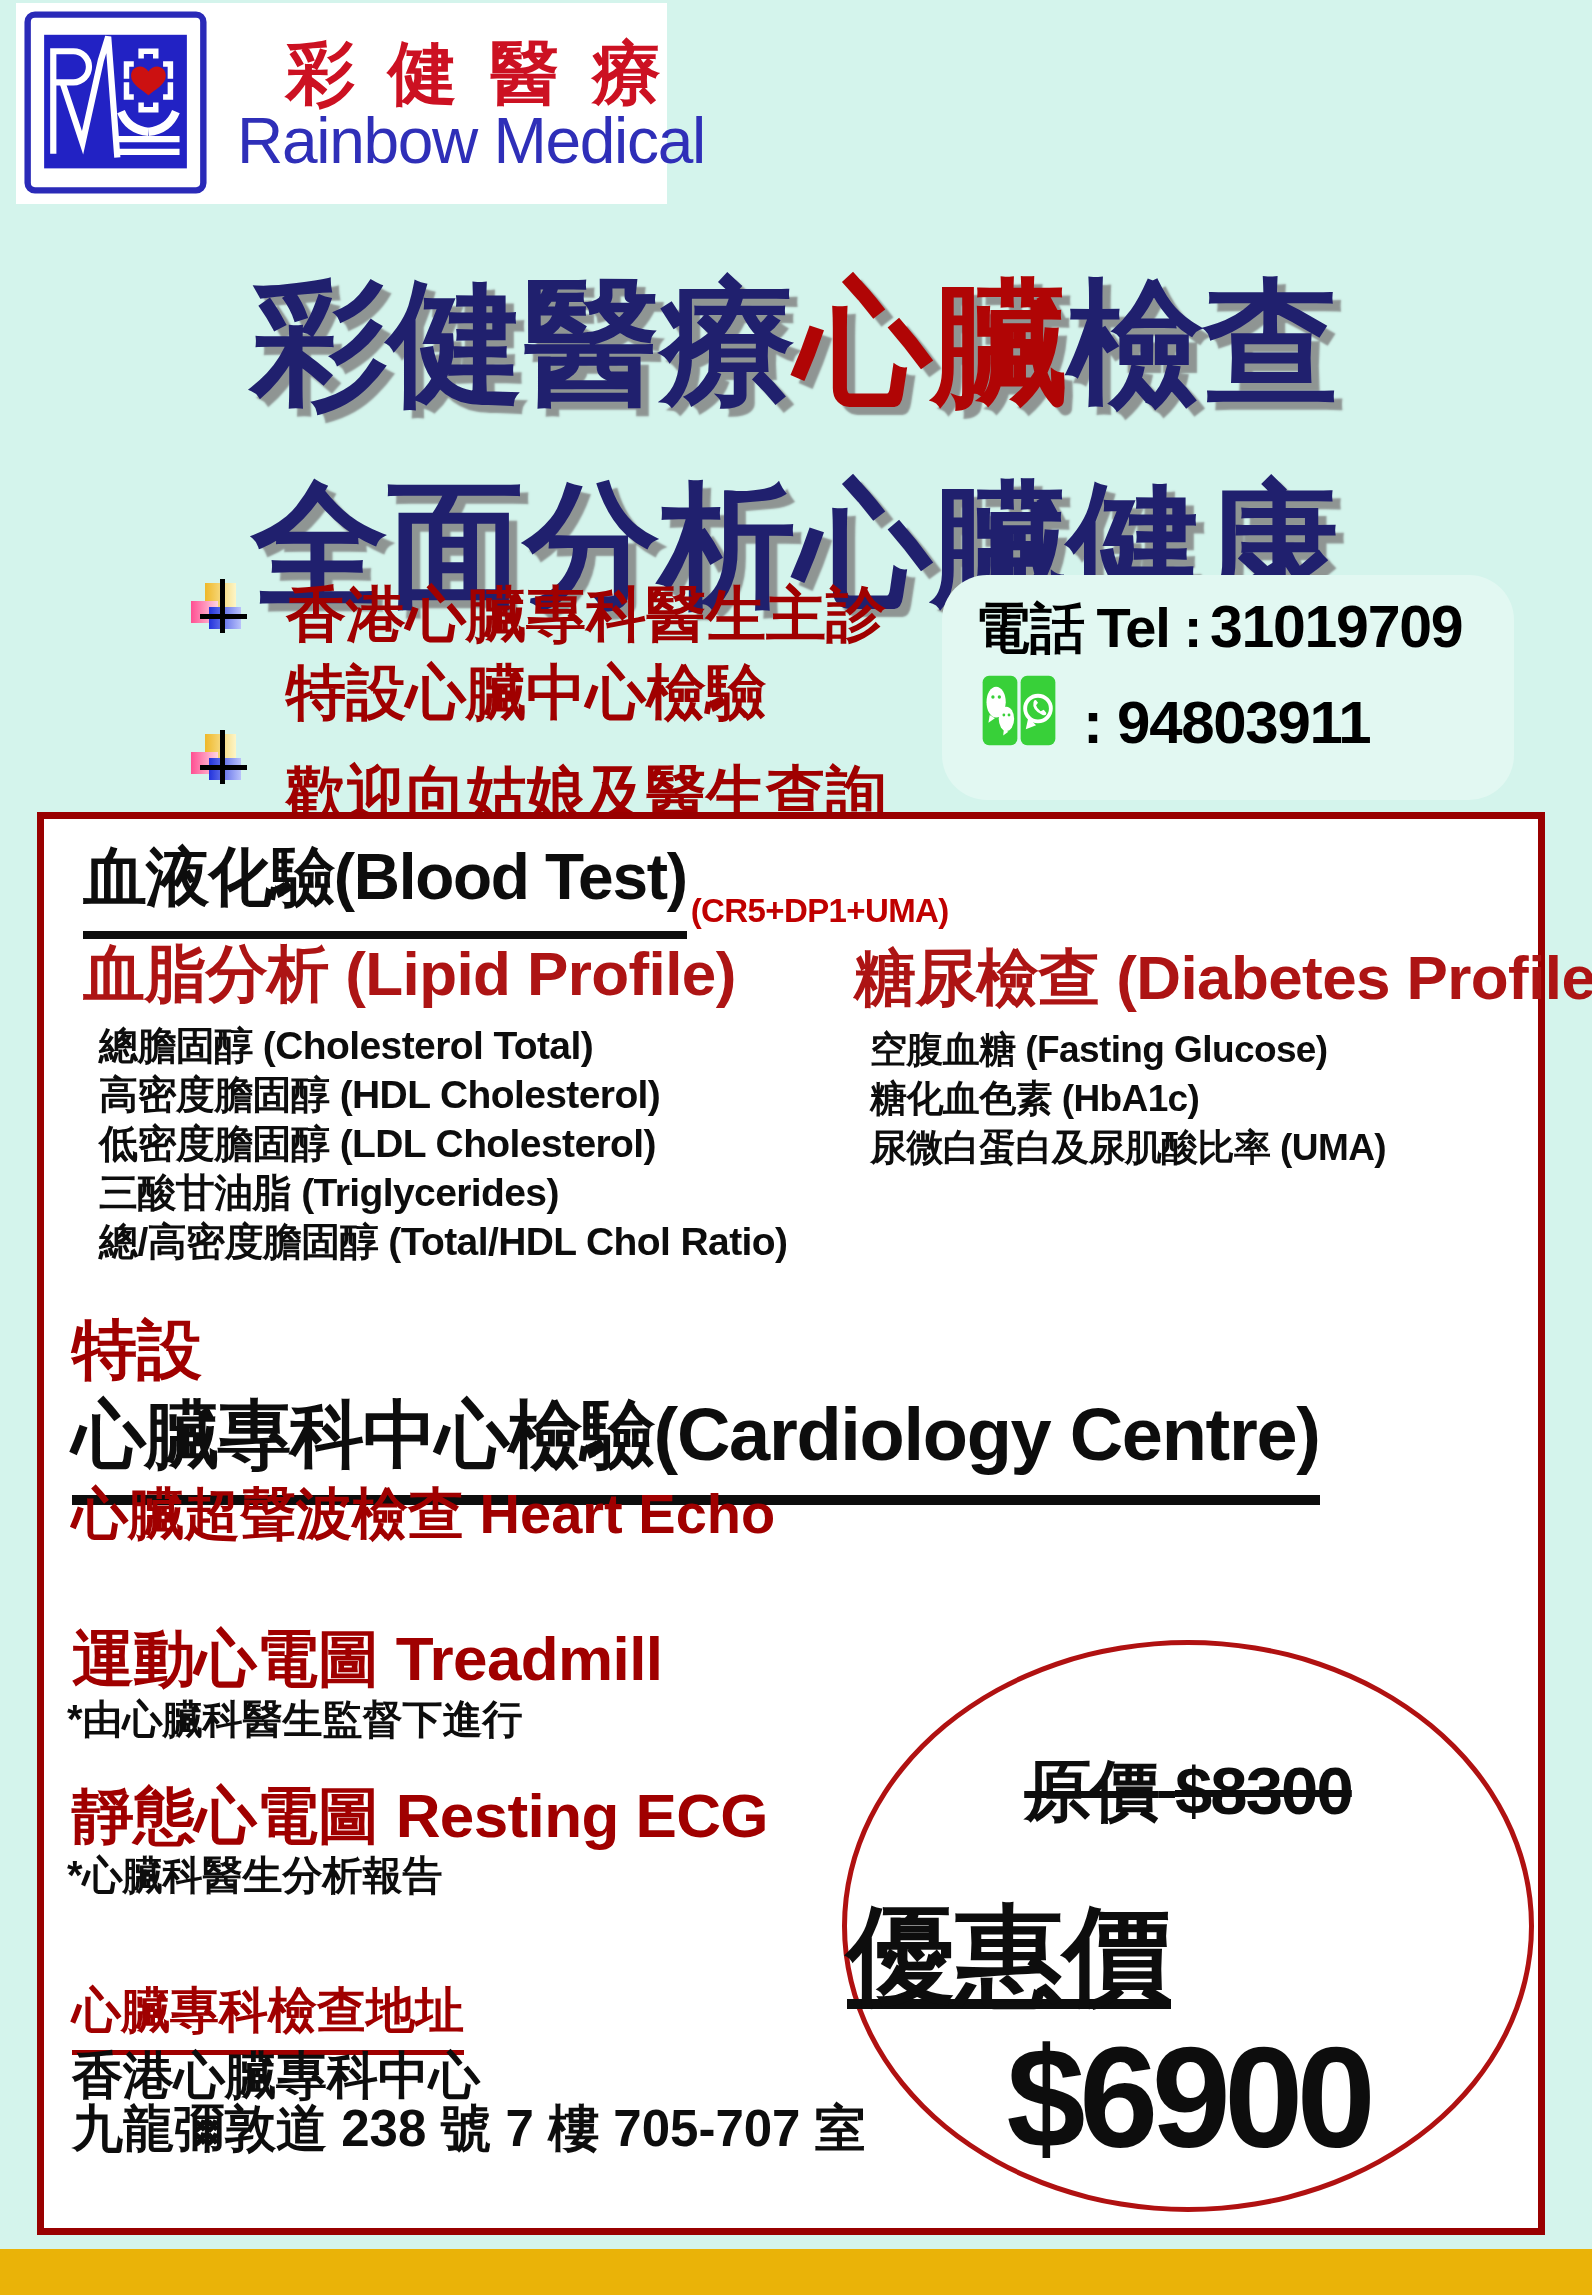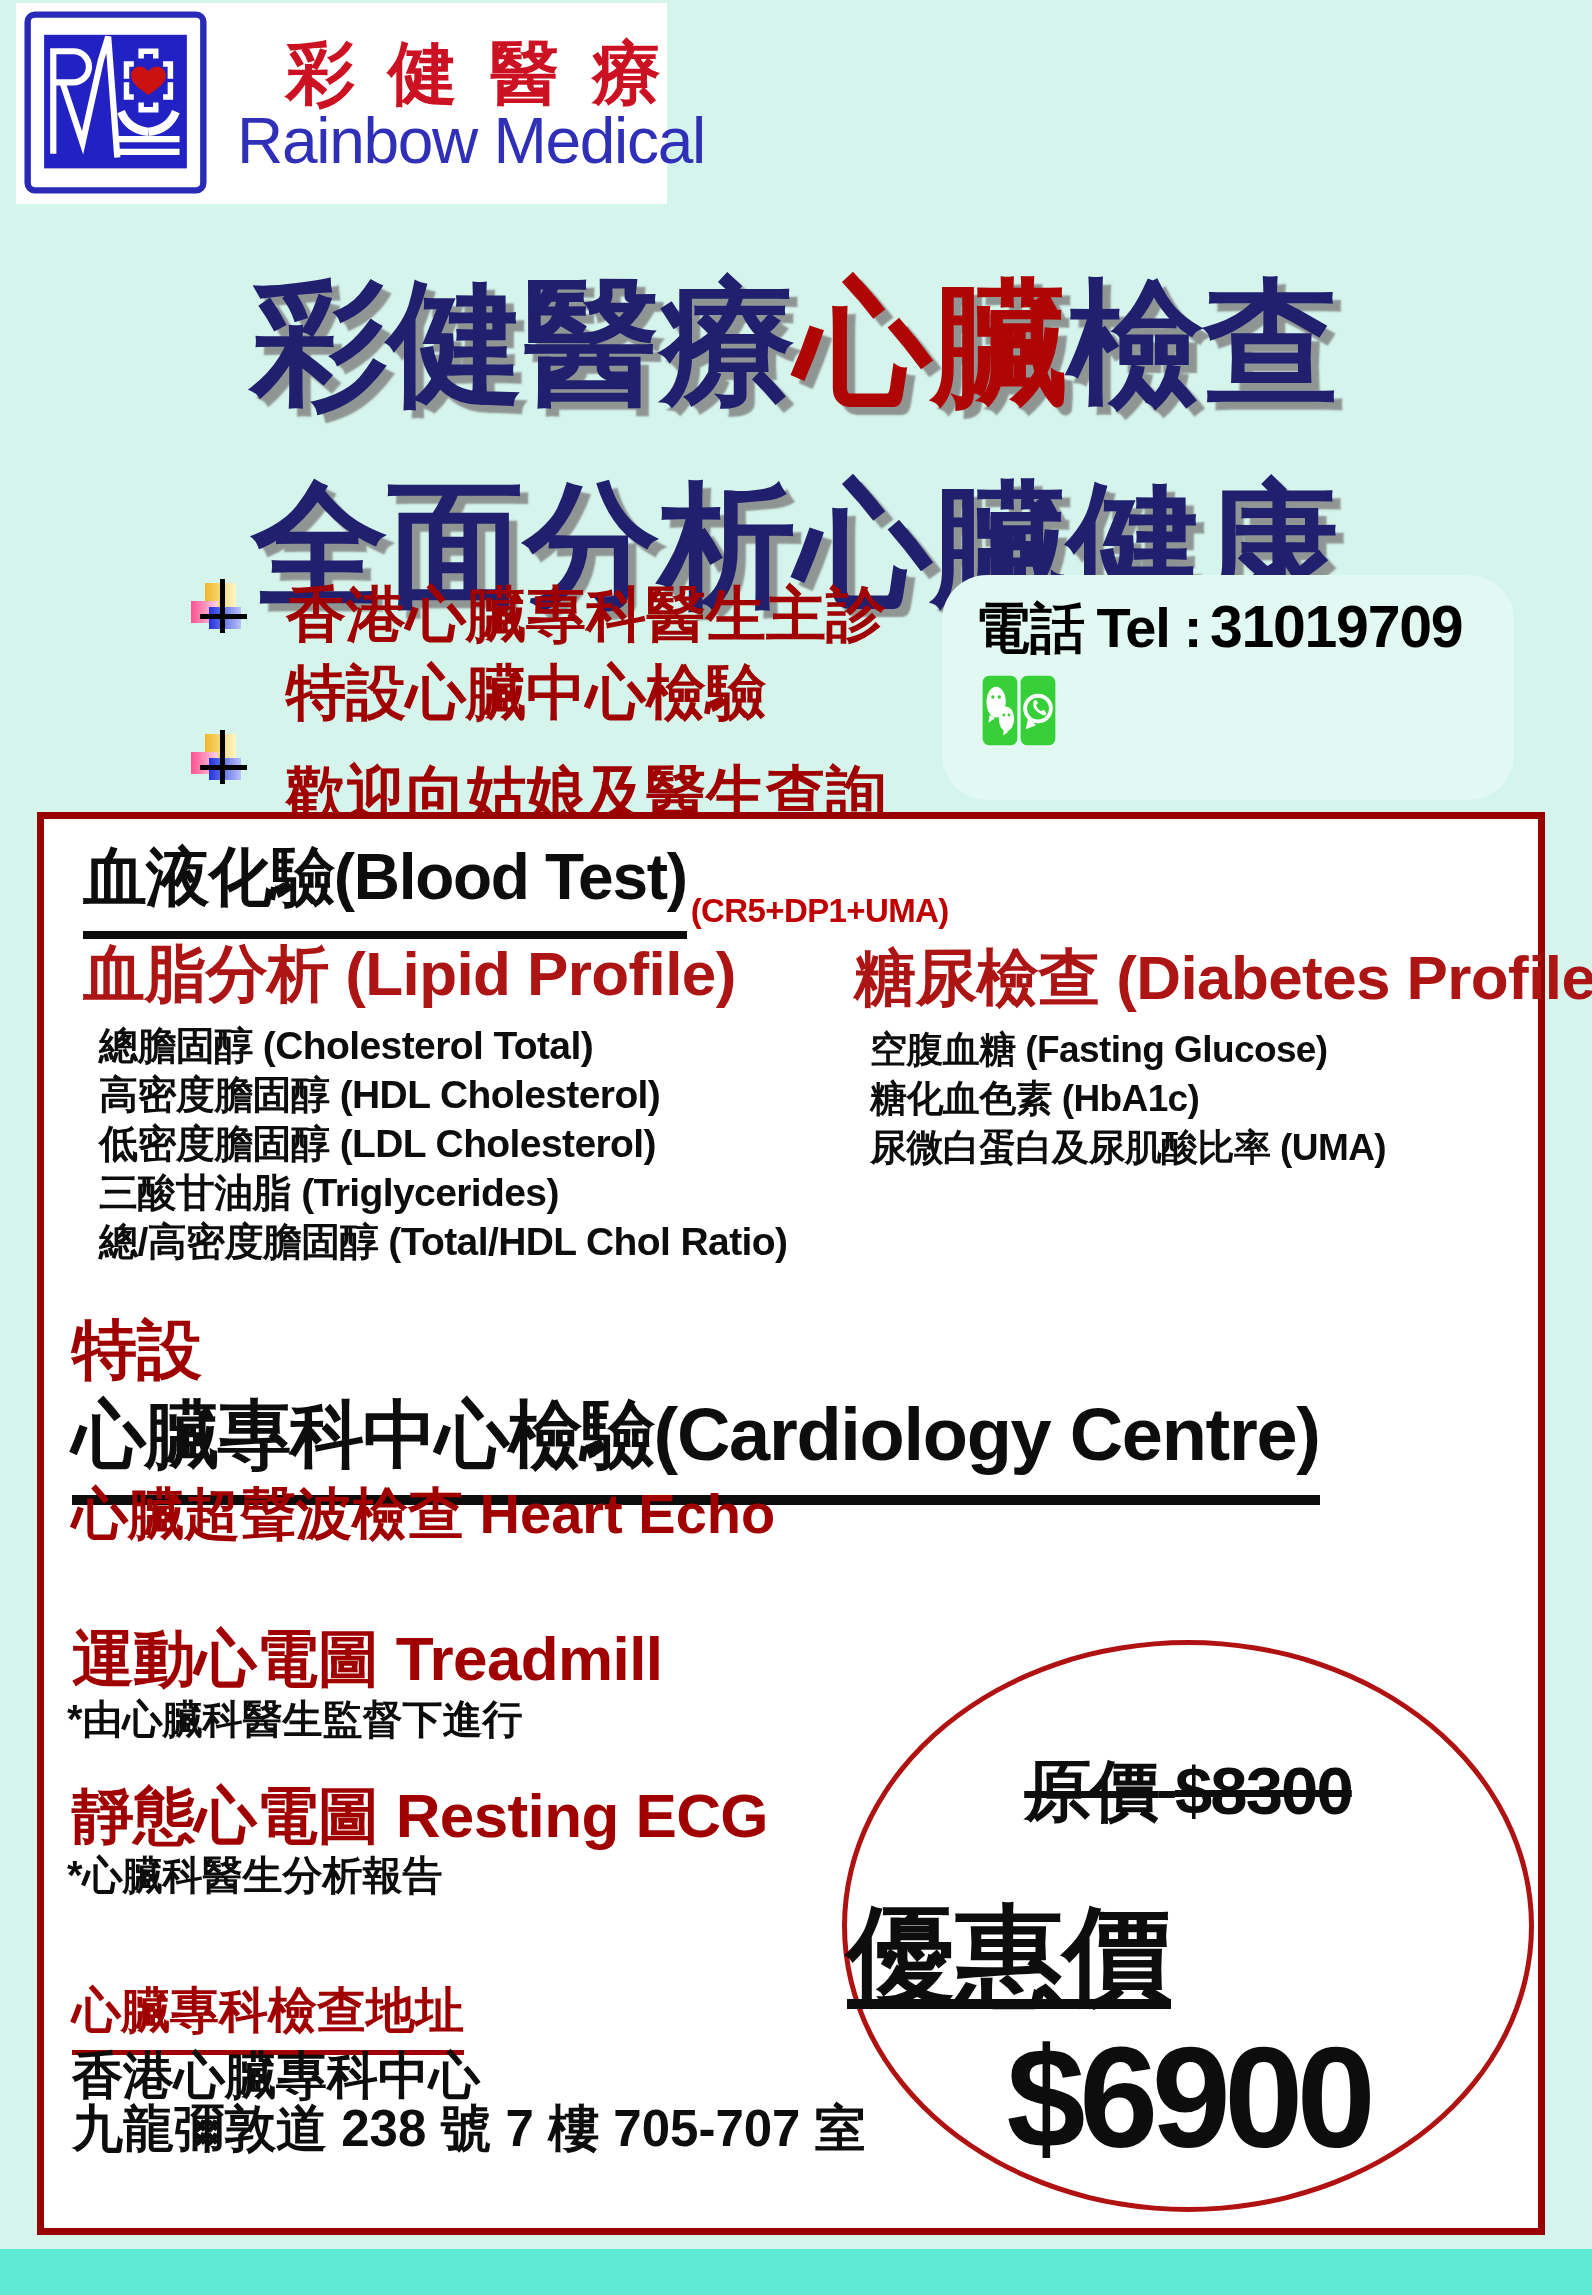--- a/index.html
+++ b/index.html
@@ -1,18 +1,18 @@
 <!DOCTYPE html>
 <html style="font-size:10.3px"><head>
 <meta charset="utf-8">
 <style>
   html,body{margin:0;padding:0;background:#ffffff;}
   .page{
     position:relative;width:1592px;height:2295px;overflow:hidden;
-    background:#5eead4;
+    background:#eab308;
     font-family:"Liberation Sans","DejaVu Sans",sans-serif;
   }
   .bg-cyan{position:absolute;left:0;top:0;width:1592px;height:2249px;background:#d4f4ec;}
   
   .logo-band{position:absolute;left:16px;top:3.2px;width:651px;height:201px;background:#ffffff;}
   .logo-svg{position:absolute;left:7.7px;top:7.7px;width:183px;height:183px;}
   .brand-cn{
     position:absolute;left:270px;top:24.4px;font-size:69px;font-weight:700;color:#cc1122;
     letter-spacing:33px;white-space:nowrap;font-family:"Liberation Serif","DejaVu Serif",serif;
   }
@@ -147,20 +147,24 @@
     <path d="M34 84 l-1 10 l8 -6 z" fill="#ffffff"></path>
     <circle cx="34" cy="62" r="2.2" fill="#38d039"></circle>
     <circle cx="42" cy="62" r="2.2" fill="#38d039"></circle>
   </svg>
   <svg class="chat-icon" style="left:1020px;top:675px;" viewBox="0 0 56 110">
     <rect x="1" y="1" width="54" height="108" rx="10" fill="#38d039"></rect>
     <circle cx="28" cy="52" r="20" fill="none" stroke="#ffffff" stroke-width="6"></circle>
     <path d="M13 66 l-4 18 l16 -6 z" fill="#ffffff"></path>
     <path d="M21 42 q-3 12 14 20 q6 2 6 -3 l-4 -5 l-5 2 q-6 -4 -7 -9 l3 -4 l-3 -4 q-3 -1 -4 3 z" fill="#ffffff"></path>
   </svg>
+  <div class="msg-line">
+    <span>:</span>
+    <span>94803911</span>
+  </div>
 
   <div class="red-box"></div>
 
   <div class="bt-title-row">
     <span class="bt-main">血液化驗(Blood Test)</span>
     <span class="bt-code">(CR5+DP1+UMA)</span>
   </div>
 
   <div class="sec-head" style="left:83px;top:932px;">血脂分析 (Lipid Profile)</div>
   <ul class="item-list" style="left:83px;top:1005px;">

